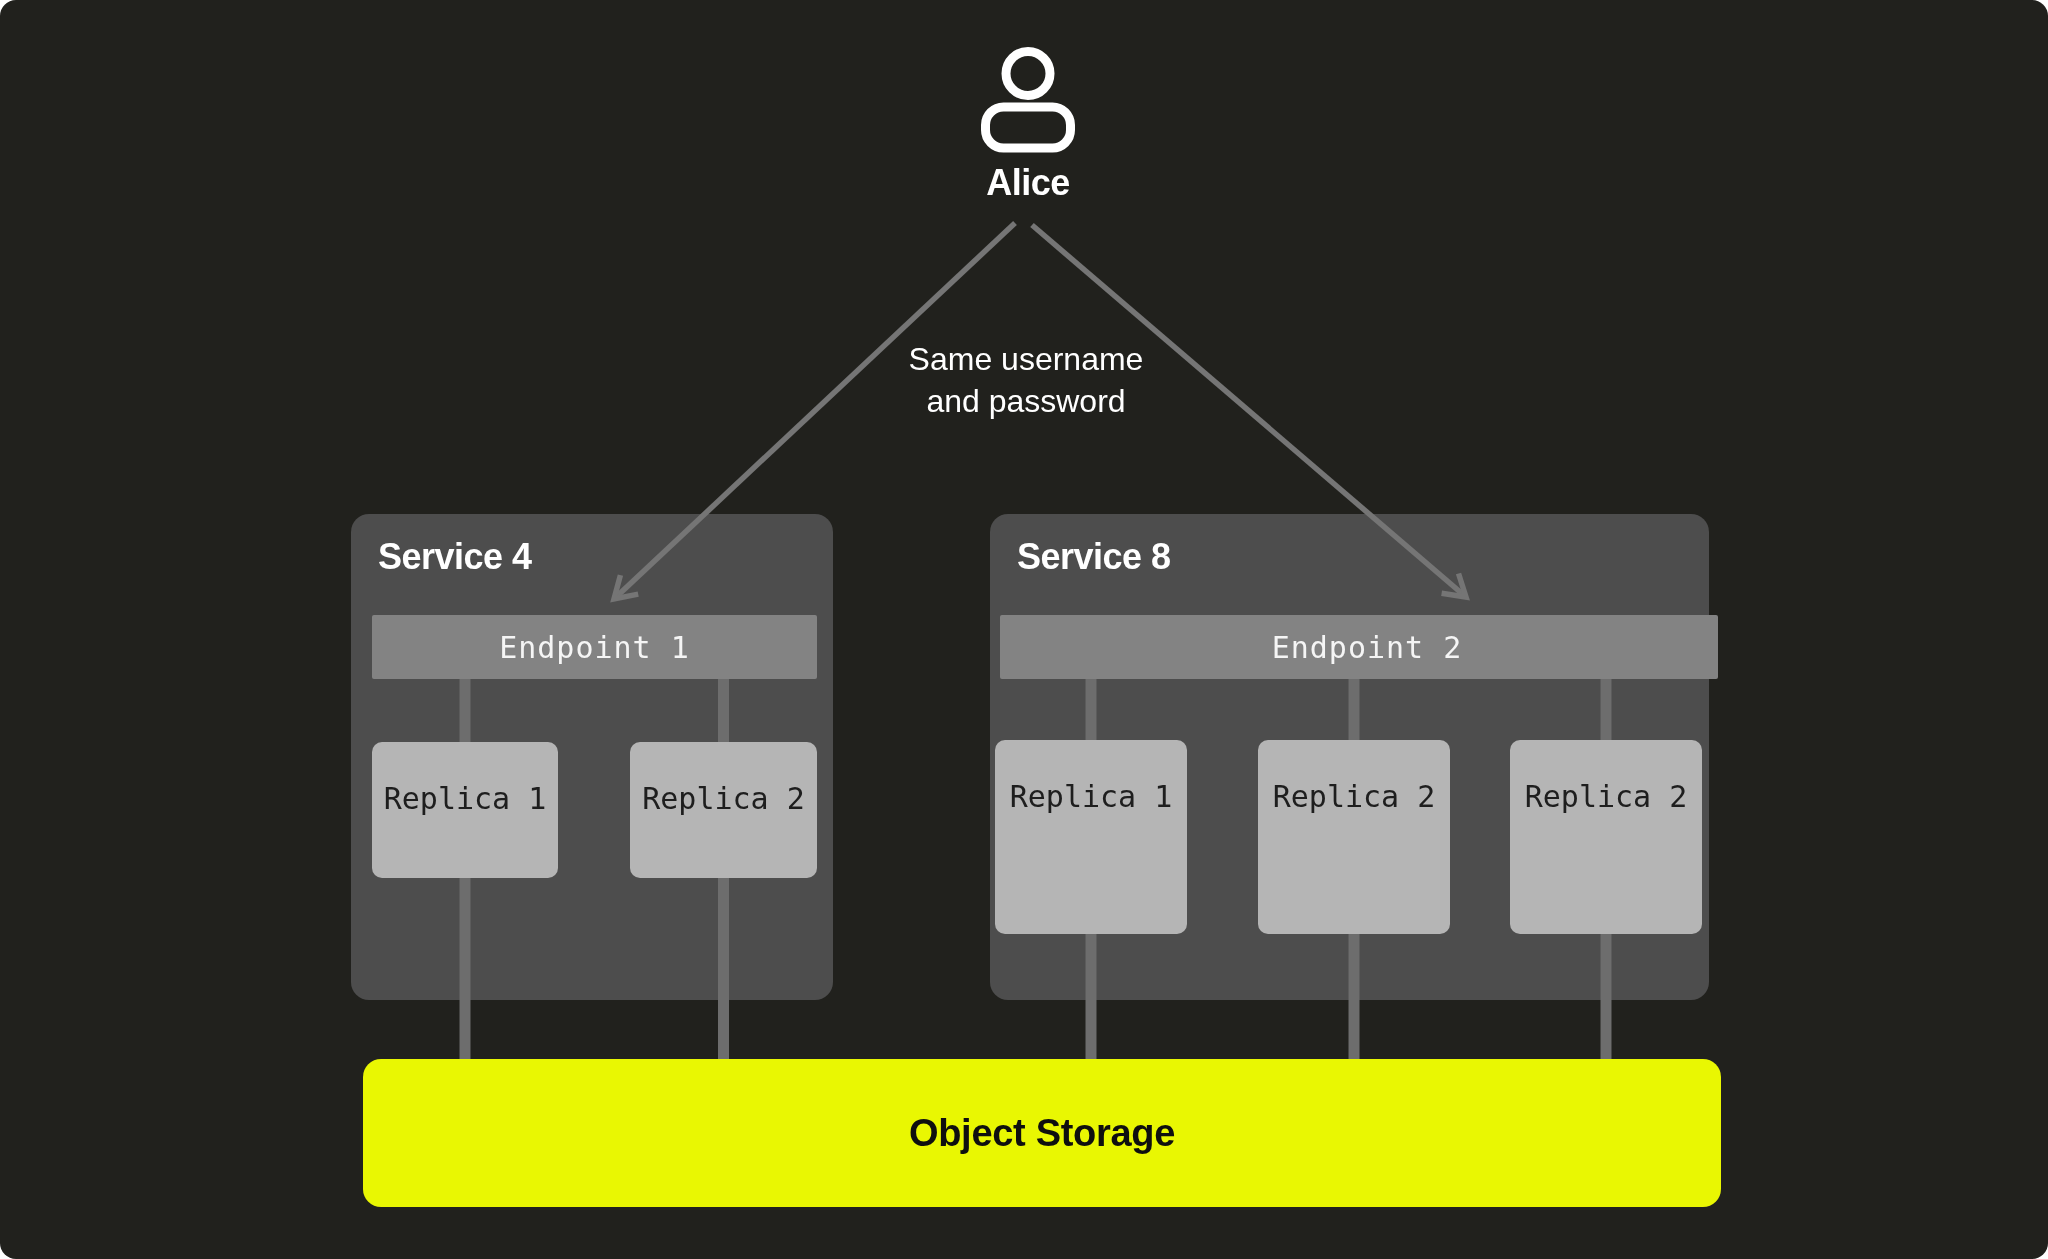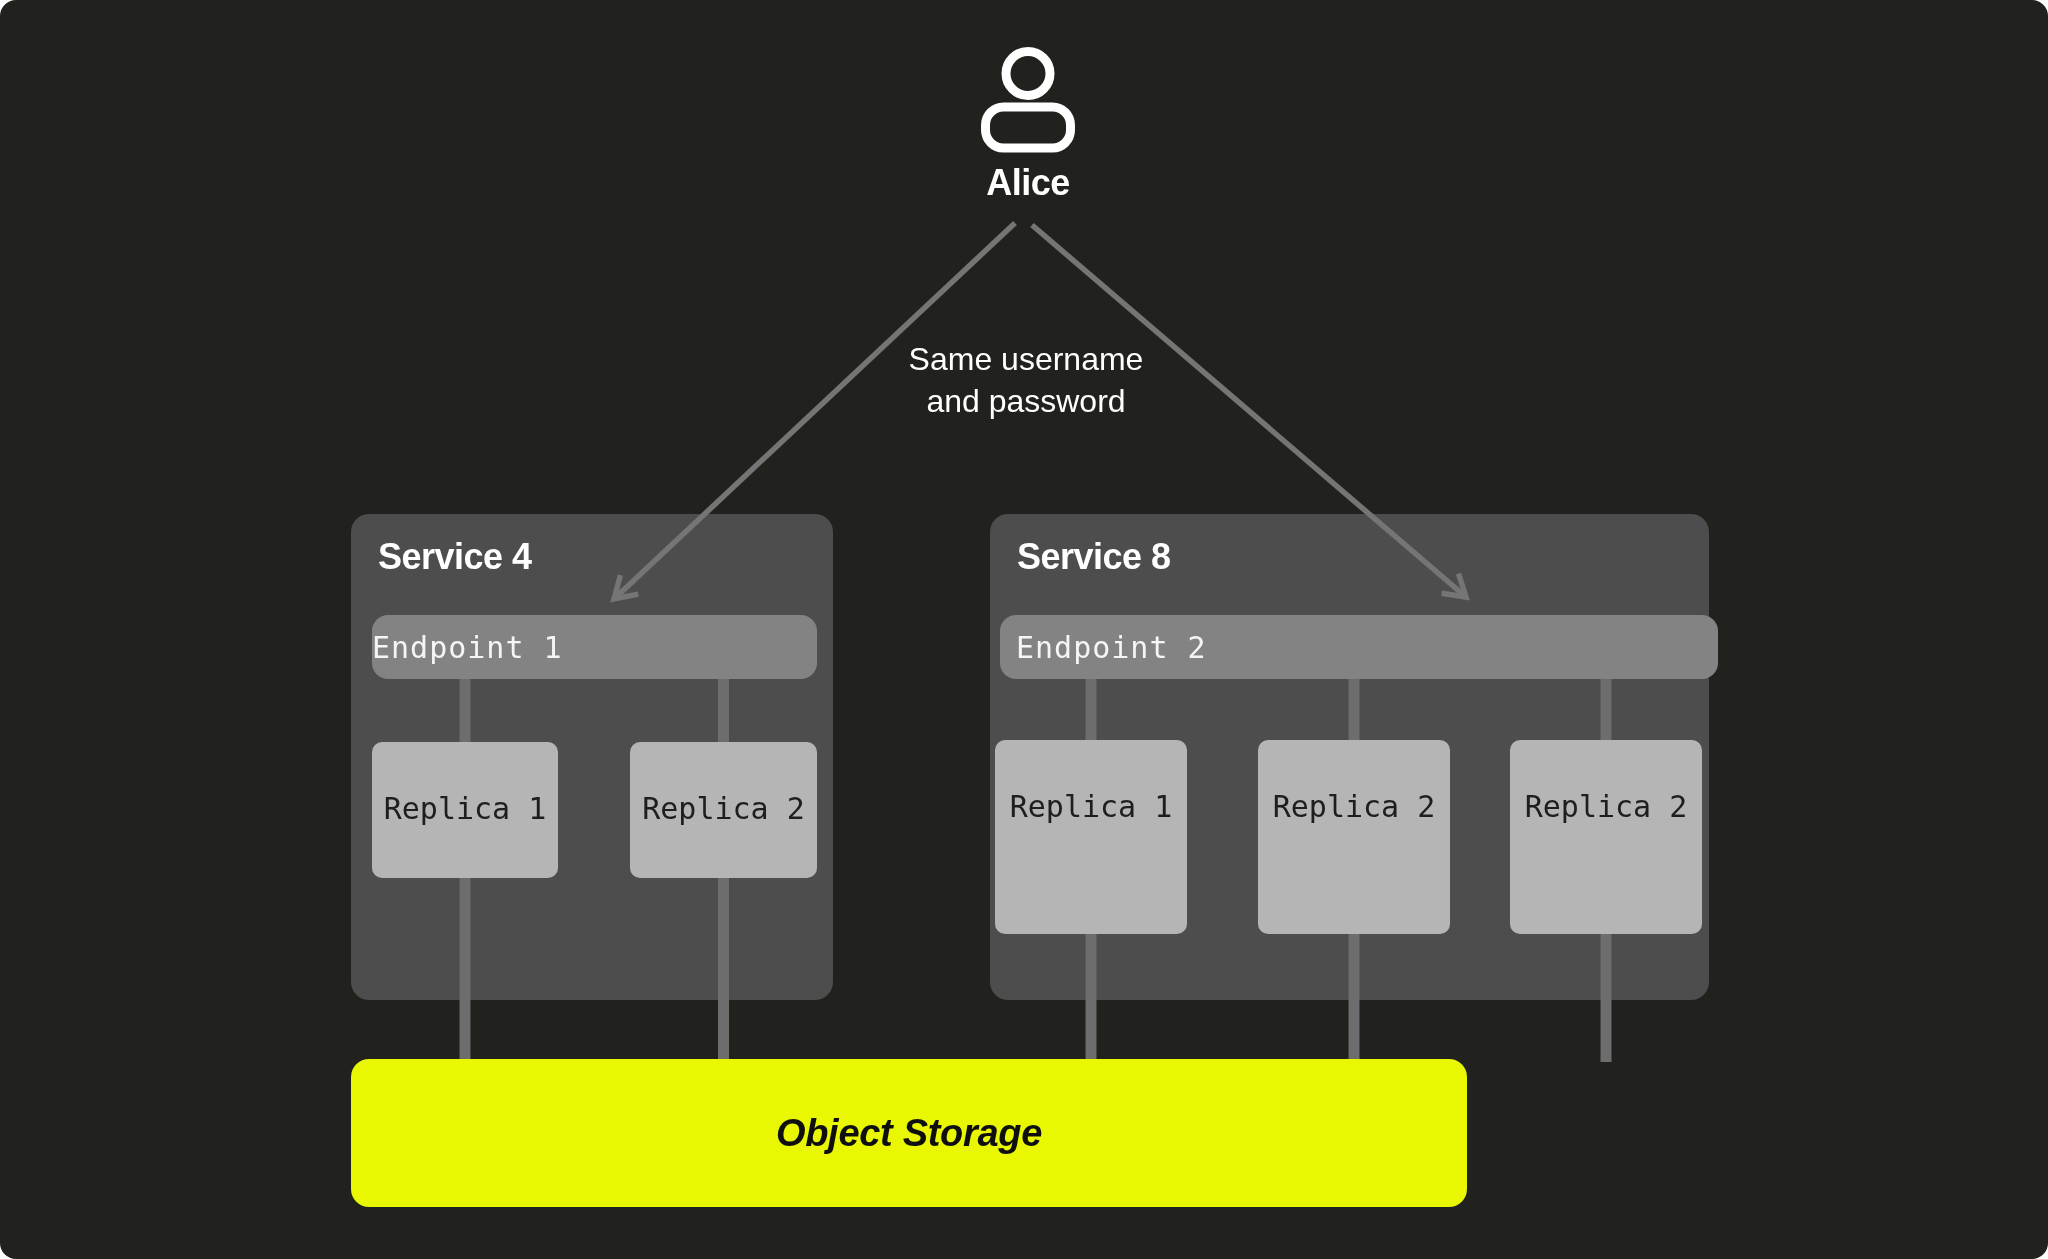--- a/index.html
+++ b/index.html
@@ -23,34 +23,34 @@
     position: absolute;
     left: 27px;
     top: 22px;
     color: var(--text-light, #ffffff);
     font-weight: bold;
     font-size: 36px;
     letter-spacing: -0.5px;
   }
   .endpoint {
     background: var(--endpoint-bar, #838383);
-    border-radius: 16px;
+    border-radius: 2px;
     display: flex;
     align-items: center;
-    justify-content: flex-start;
+    justify-content: center;
     font-family: "DejaVu Sans Mono", monospace;
     font-size: 30px;
     color: #f5f5f5;
     letter-spacing: 1px;
   }
   .replica {
     background: var(--replica-box, #b5b5b5);
     border-radius: 10px;
     box-sizing: border-box;
-    padding-top: 49px;
+    padding-top: 39px;
     text-align: center;
     font-family: "DejaVu Sans Mono", monospace;
     font-size: 30px;
     color: #1e1e1e;
   }
   .storage {
     background: var(--accent-yellow, #e9f702);
     border-radius: 18px;
     display: flex;
     align-items: center;
@@ -106,21 +106,21 @@
     <span>Endpoint 2</span>
   </div>
 
   <div class="abs replica" style="left:372px; top:742px; width:186px; height:136px;">Replica 1</div>
   <div class="abs replica" style="left:630px; top:742px; width:187px; height:136px;">Replica 2</div>
 
   <div class="abs replica" style="left:995px; top:740px; width:192px; height:194px;">Replica 1</div>
   <div class="abs replica" style="left:1258px; top:740px; width:192px; height:194px;">Replica 2</div>
   <div class="abs replica" style="left:1510px; top:740px; width:192px; height:194px;">Replica 2</div>
 
-  <div class="abs storage" style="left:351px; top:1059px; width:1116px; height:148px;font-style:italic;">
+  <div class="abs storage" style="left:363px; top:1059px; width:1358px; height:148px;">
     <span>Object Storage</span>
   </div>
 
   <svg class="layer" width="2048" height="1259" viewBox="0 0 2048 1259">
     <defs>
       <marker id="arrowhead" markerUnits="userSpaceOnUse" markerWidth="60" markerHeight="60" viewBox="-40 -30 60 60" refX="0" refY="0" orient="auto">
         <polyline points="-21,-13 0,0 -21,13" fill="none" stroke="#757575" stroke-width="5.5"></polyline>
       </marker>
     </defs>
 

